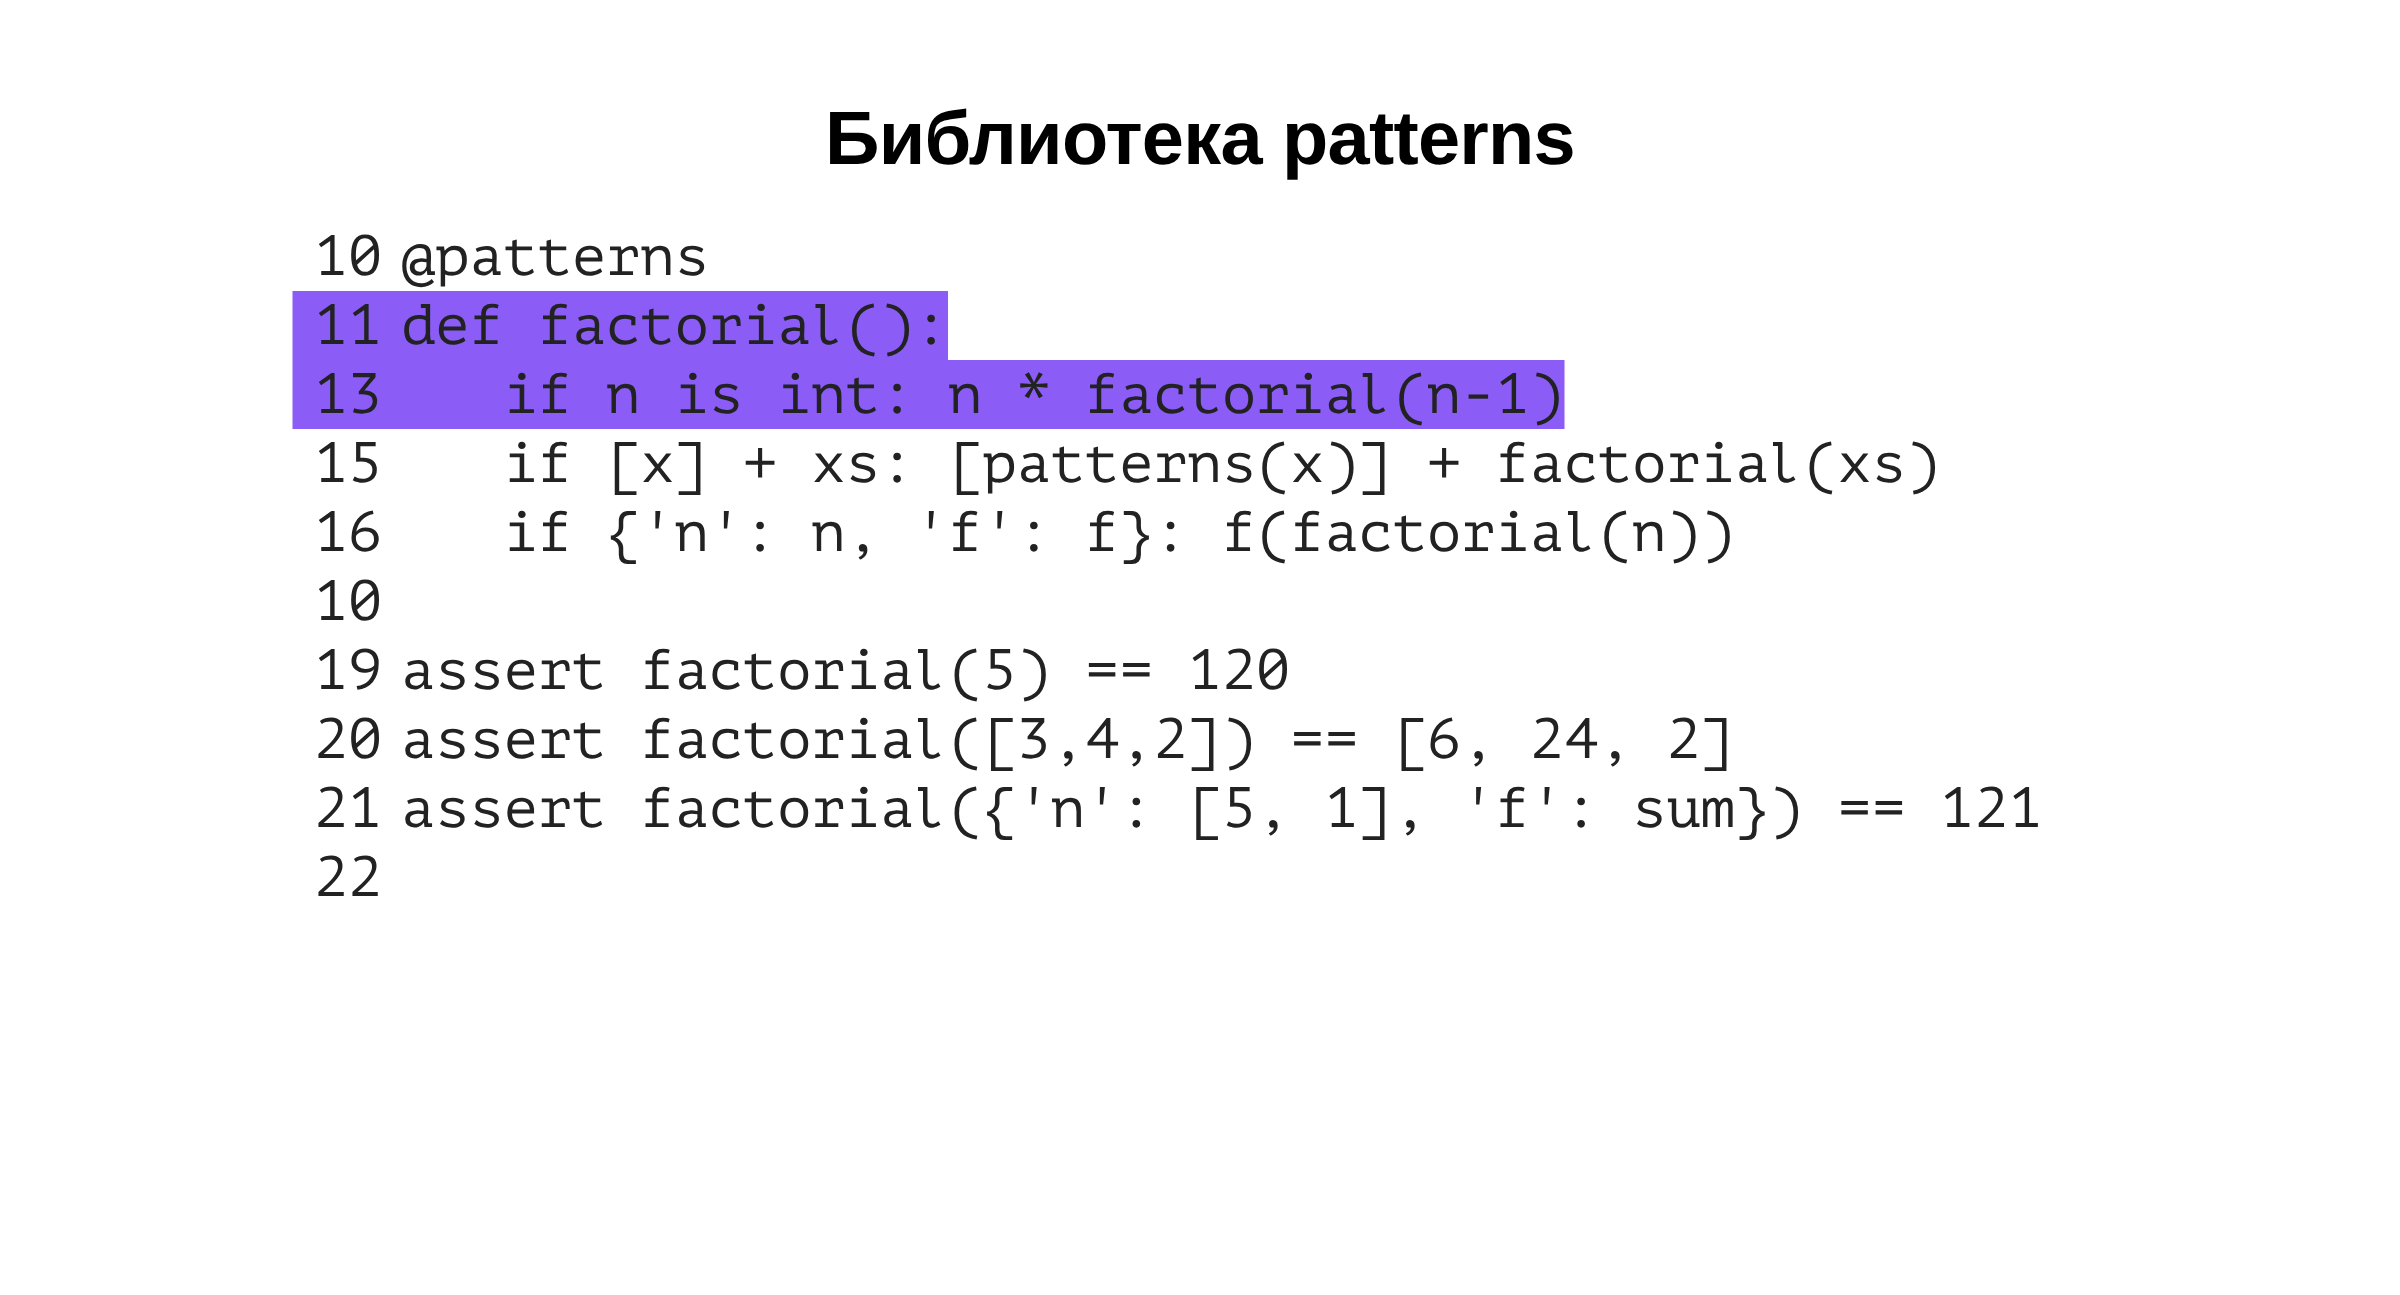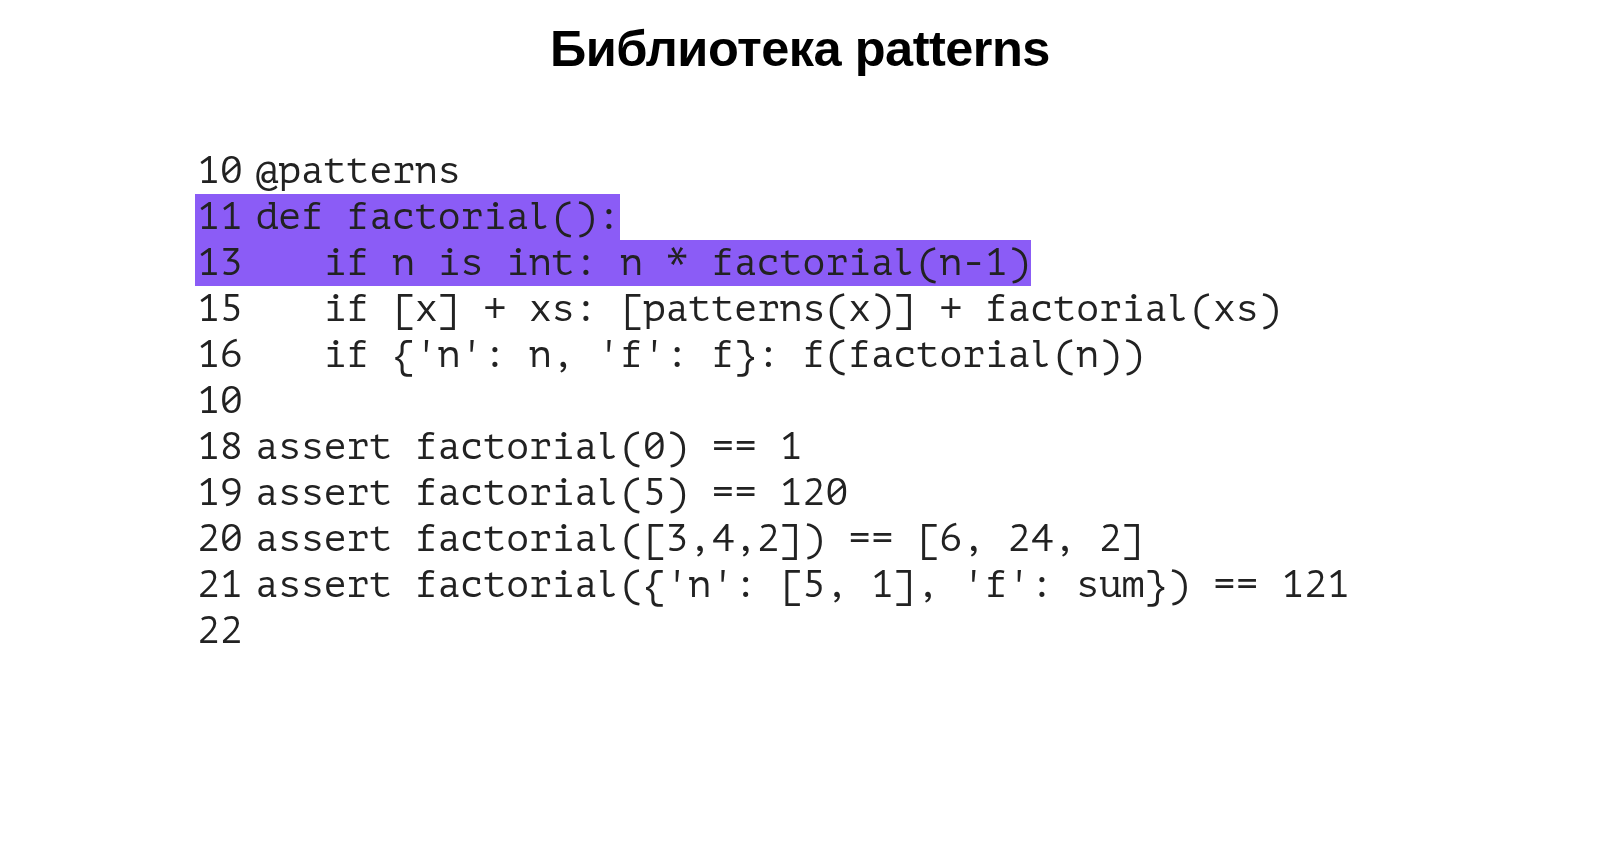--- a/index.html
+++ b/index.html
@@ -14,41 +14,42 @@
   .slide {
     width: 1600px;
     height: 863px;
     position: relative;
   }
   .title {
     text-align: center;
     font-size: 50.5px;
     font-weight: 700;
     color: #000;
-    padding-top: 19px;
+    padding-top: 62px;
     letter-spacing: -0.5px;
   }
   .code-block {
     position: absolute;
     top: 148px;
     left: 195px;
     font-family: "PT Mono", "Fira Mono", "DejaVu Sans Mono", "Menlo", "Consolas", monospace;
     font-size: 38px;
     line-height: 46px;
     color: #222;
   }
   .code-line {
     white-space: pre;
     position: relative;
   }
   .lineno {
     display: inline-block;
     width: 2.1ch;
     text-align: right;
     margin-right: 0.55ch;
+    margin-left: 12px;
   }
   .hl-wrap {
     display: inline-block;
     background: #8b5cf6;
   }
   .comment {
     color: #8a8a8a;
   }
 </style>
 </head>
@@ -66,21 +67,20 @@
 
     <div class="code-line"><span class="hl-wrap"><span class="lineno">13</span><span>   if n is int: n * factorial(n-1)</span></span></div>
 
 
     <div class="code-line"><span class="lineno">15</span><span>   if [x] + xs: [patterns(x)] + factorial(xs)</span></div>
 
     <div class="code-line"><span class="lineno">16</span><span>   if {'n': n, 'f': f}: f(factorial(n))</span></div>
 
     <div class="code-line"><span class="lineno">10</span><span></span></div>
 
-    <div class="code-line"><span class="lineno">18</span><span>assert factorial(0) == 1</span></div>
 
     <div class="code-line"><span class="lineno">19</span><span>assert factorial(5) == 120</span></div>
 
     <div class="code-line"><span class="lineno">20</span><span>assert factorial([3,4,2]) == [6, 24, 2]</span></div>
 
     <div class="code-line"><span class="lineno">21</span><span>assert factorial({'n': [5, 1], 'f': sum}) == 121</span></div>
 
     <div class="code-line"><span class="lineno">22</span><span></span></div>
 
   </div>

